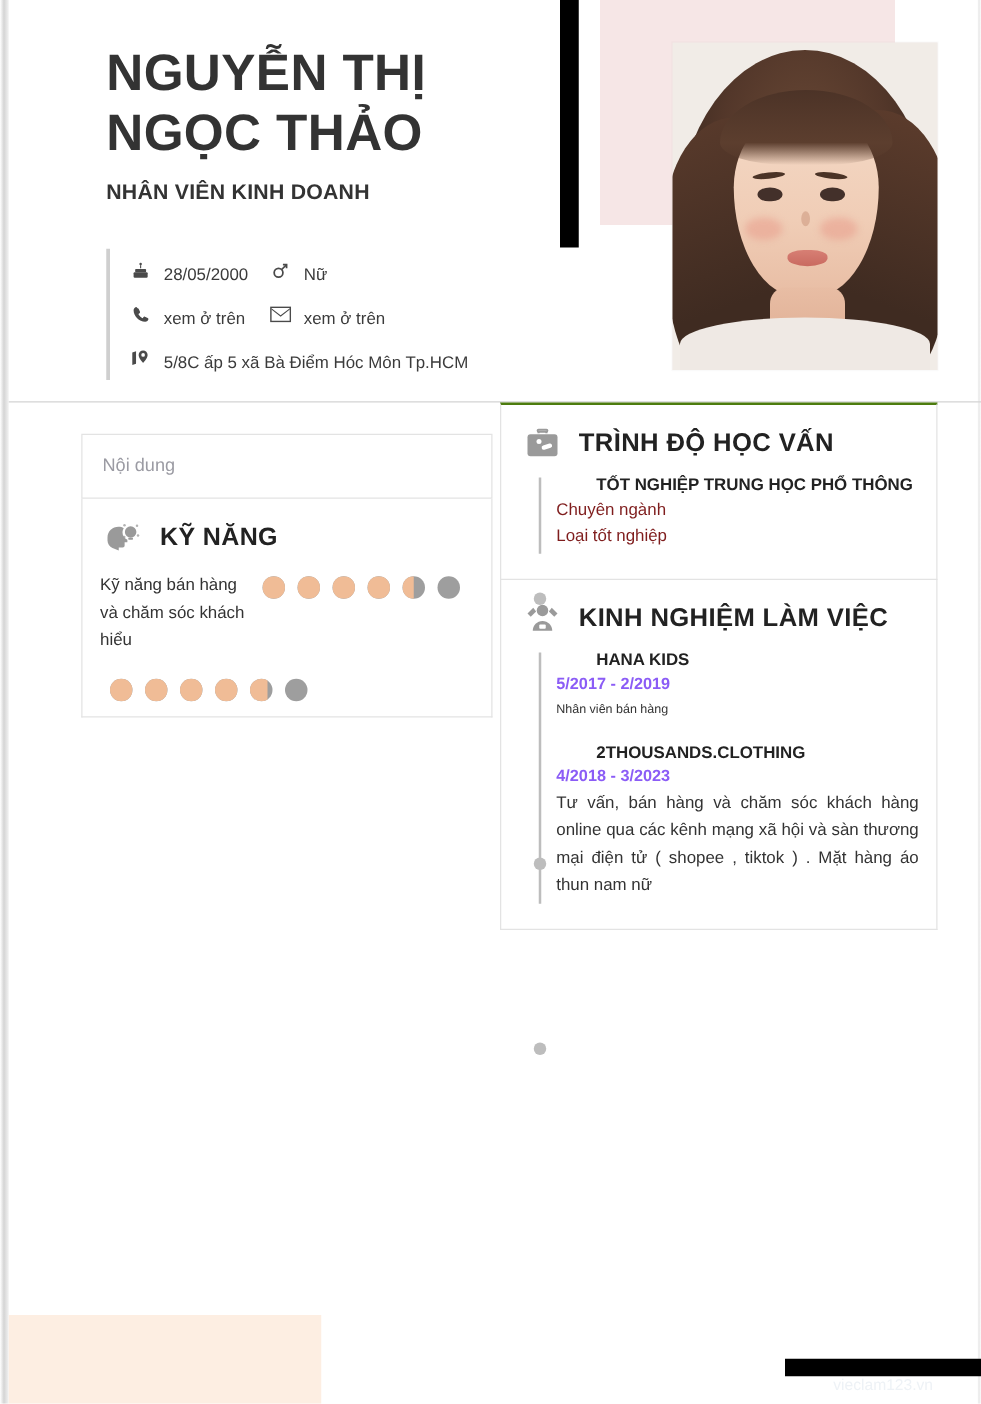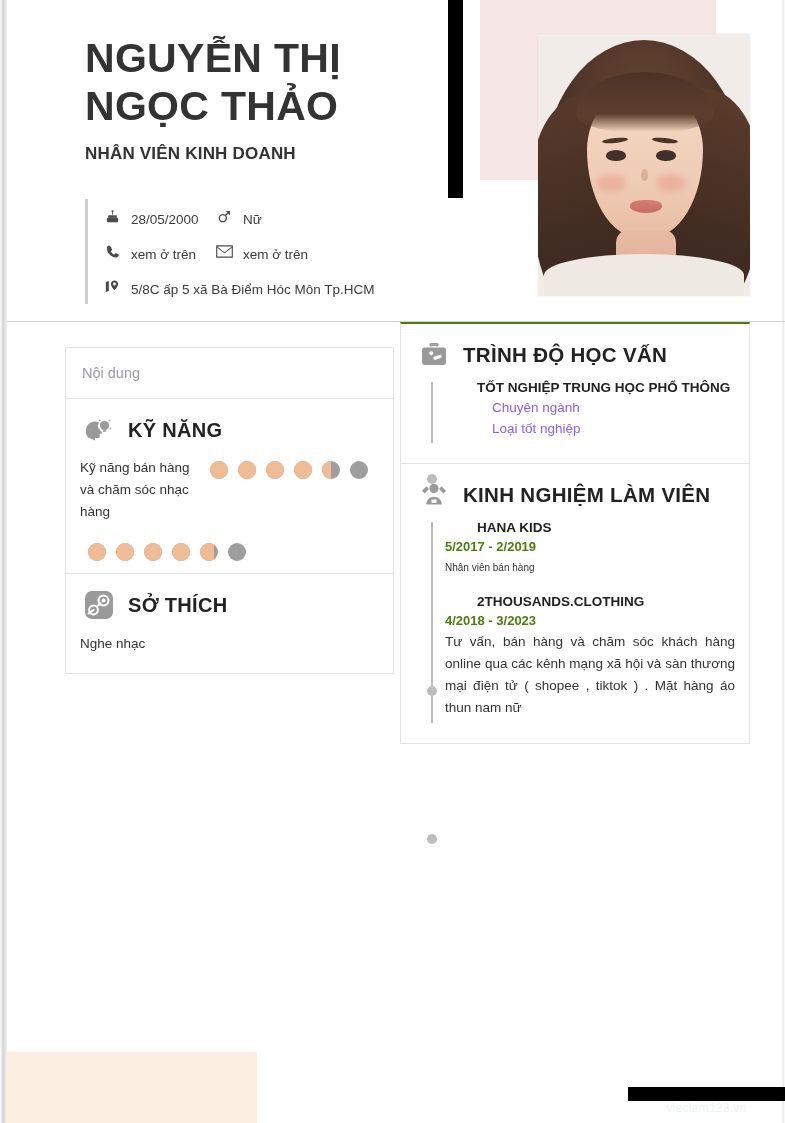--- a/index.html
+++ b/index.html
@@ -104,24 +104,24 @@
   .hobby-text{font-size:13.5px;color:#333;padding:8px 14px 22px 14px;}
 
   
   .rbox{border:1px solid #e3e3e3;border-top:none;box-sizing:border-box;padding-bottom:10px;}
   .rbox.first{border-top:2px solid #4d7c0f;}
   .timeline{position:relative;padding:0 14px 0 44px;}
   .tl-line{position:absolute;left:30px;top:4px;bottom:10px;width:2px;background:#bdbdbd;}
   .tl-dot{position:absolute;left:26px;width:10px;height:10px;border-radius:50%;background:#bdbdbd;}
   .entry{padding-bottom:14px;}
   .entry-title{font-size:13.5px;font-weight:700;color:#222;line-height:19px;margin-left:32px;}
-  .entry-date{font-size:13px;font-weight:700;color:#4d7c0f;line-height:20px;}
+  .entry-date{font-size:13px;font-weight:700;color:#8b5cf6;line-height:20px;}
   .entry-role{font-size:10px;color:#333;line-height:21px;}
   .entry-desc{font-size:13.5px;color:#333;line-height:22px;text-align:justify;}
-  .muted{color:#8b5cf6;font-size:13.5px;line-height:21px;margin-left:47px;}
+  .muted{color:#7f1d1d;font-size:13.5px;line-height:21px;}
 
   
   .peach{position:absolute;left:7px;top:1052px;width:250px;height:71px;background:#fdeee2;}
   .black-foot{position:absolute;left:628px;top:1087px;width:157px;height:14px;background:#000;}
   .watermark{position:absolute;left:628px;top:1101px;width:157px;text-align:center;
     font-size:12.5px;color:#eef2f6;}
 </style>
 </head>
 <body>
 
@@ -243,21 +243,21 @@
               <circle cx="16.6" cy="4.2" r="1" opacity=".75"></circle>
               <circle cx="26.6" cy="4.6" r="1" opacity=".75"></circle>
               <circle cx="27.4" cy="12.4" r="1" opacity=".75"></circle>
               <circle cx="16.4" cy="13.6" r="1" opacity=".75"></circle>
             </svg>
           </span>
           <span class="sec-title">KỸ NĂNG</span>
         </div>
 
         <div class="skill-row">
-          <div class="skill-name">Kỹ năng bán hàng và chăm sóc nhạc hàng</div>
+          <div class="skill-name">Kỹ năng bán hàng và chăm sóc khách hiểu</div>
           <div class="dots">
             <span class="dot">
                 <i class="fill" style="width:100%"></i>
               </span>
             <span class="dot">
                 <i class="fill" style="width:100%"></i>
               </span>
             <span class="dot">
                 <i class="fill" style="width:100%"></i>
               </span>
@@ -290,36 +290,20 @@
             <span class="dot">
                 <i class="fill" style="width:80%"></i>
               </span>
             <span class="dot">
                 <i class="fill" style="width:0%"></i>
               </span>
           </div>
         </div>
       </div>
 
-      <div class="box">
-        <div class="sec-head">
-          <span class="sec-icon">
-            <svg width="30" height="30" viewBox="0 0 30 30">
-              <rect x="1" y="1" width="28" height="28" rx="7" fill="#9a9a9a"></rect>
-              <circle cx="19.5" cy="10.5" r="5" fill="none" stroke="#fff" stroke-width="2"></circle>
-              <circle cx="19.5" cy="10.5" r="1.9" fill="#fff"></circle>
-              <circle cx="9.5" cy="20" r="4.4" fill="none" stroke="#fff" stroke-width="2"></circle>
-              <line x1="12.6" x2="17" y1="16.9" y2="12.6" stroke="#fff" stroke-width="2"></line>
-              <path d="M4.5 23.5 L9.5 20" stroke="#fff" stroke-width="2" stroke-linecap="round"></path>
-            </svg>
-          </span>
-          <span class="sec-title">SỞ THÍCH</span>
-        </div>
-        <div class="hobby-text">Nghe nhạc</div>
-      </div>
 
     </div>
 
     <div class="col-right">
 
       <div class="rbox first">
         <div class="sec-head">
           <span class="sec-icon">
             <svg width="30" height="28" viewBox="0 0 30 28" fill="#9a9a9a">
               <path d="M11 3.5h8v2h-1.7V5H12.7v.5H11z"></path>
@@ -346,21 +330,21 @@
         <div class="sec-head">
           <span class="sec-icon">
             <svg width="32" height="28" viewBox="0 0 32 28" fill="#9a9a9a">
               <circle cx="16" cy="7.4" r="4.6"></circle>
               <path d="M8.6 5.2 4 9.8l2.6 2.6 4.3-4.3z"></path>
               <path d="M23.4 5.2 28 9.8l-2.6 2.6-4.3-4.3z"></path>
               <path d="M8.2 23.6c0-4.4 3.5-7.8 7.8-7.8s7.8 3.4 7.8 7.8z"></path>
               <rect x="13.4" y="18.6" width="5.2" height="3.4" rx=".8" fill="#fff"></rect>
             </svg>
           </span>
-          <span class="sec-title right">KINH NGHIỆM LÀM VIÊN</span>
+          <span class="sec-title right">KINH NGHIỆM LÀM VIỆC</span>
         </div>
         <div class="timeline">
           <span class="tl-line"></span>
           <span class="tl-dot" style="top:168px"></span>
           <span class="tl-dot" style="top:316px"></span>
 
           <div class="entry">
             <div class="entry-title">HANA KIDS</div>
             <div class="entry-date">5/2017 - 2/2019</div>
             <div class="entry-role">Nhân viên bán hàng</div>

